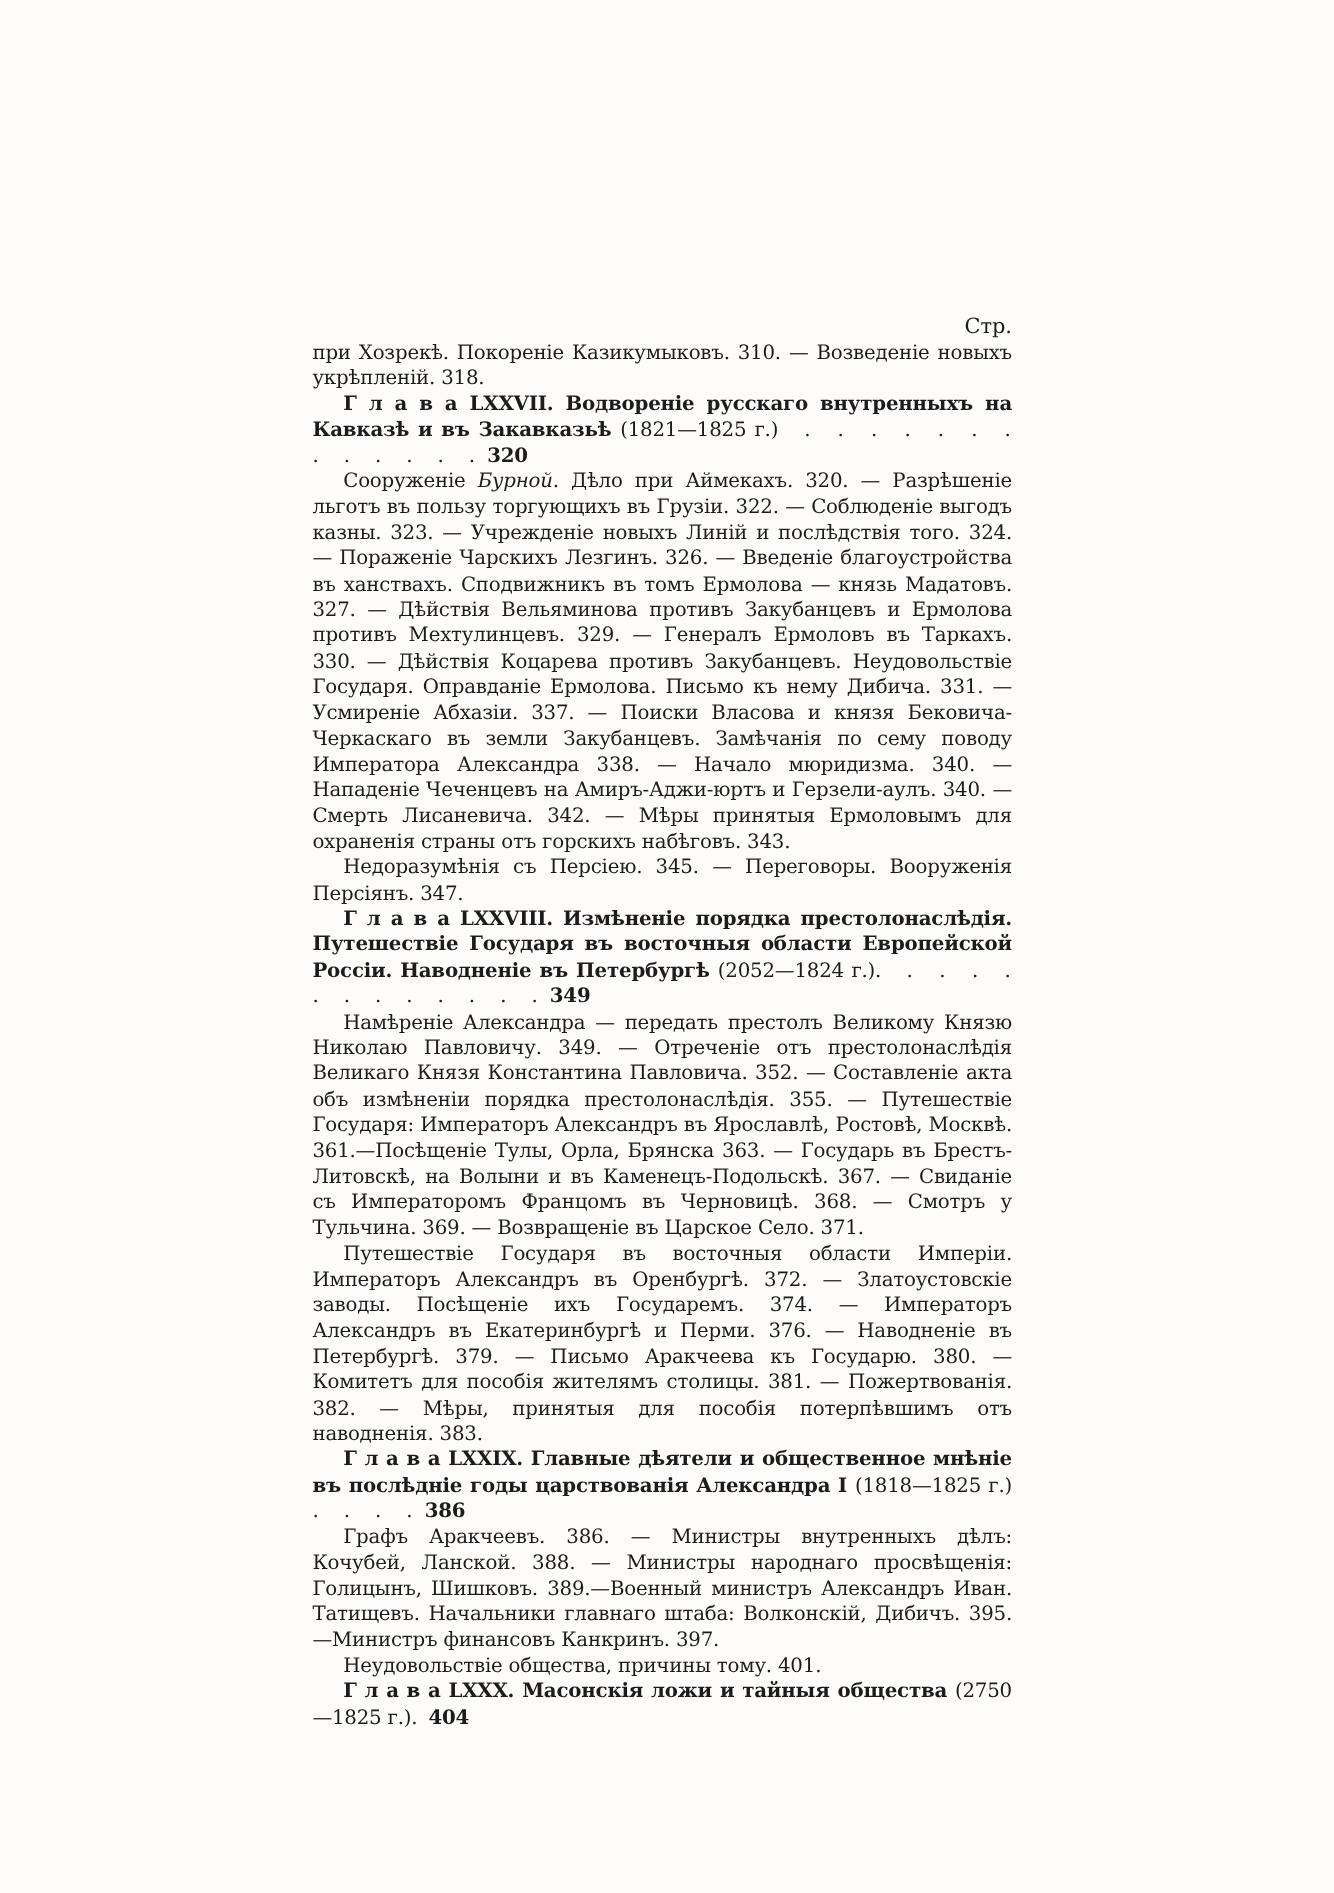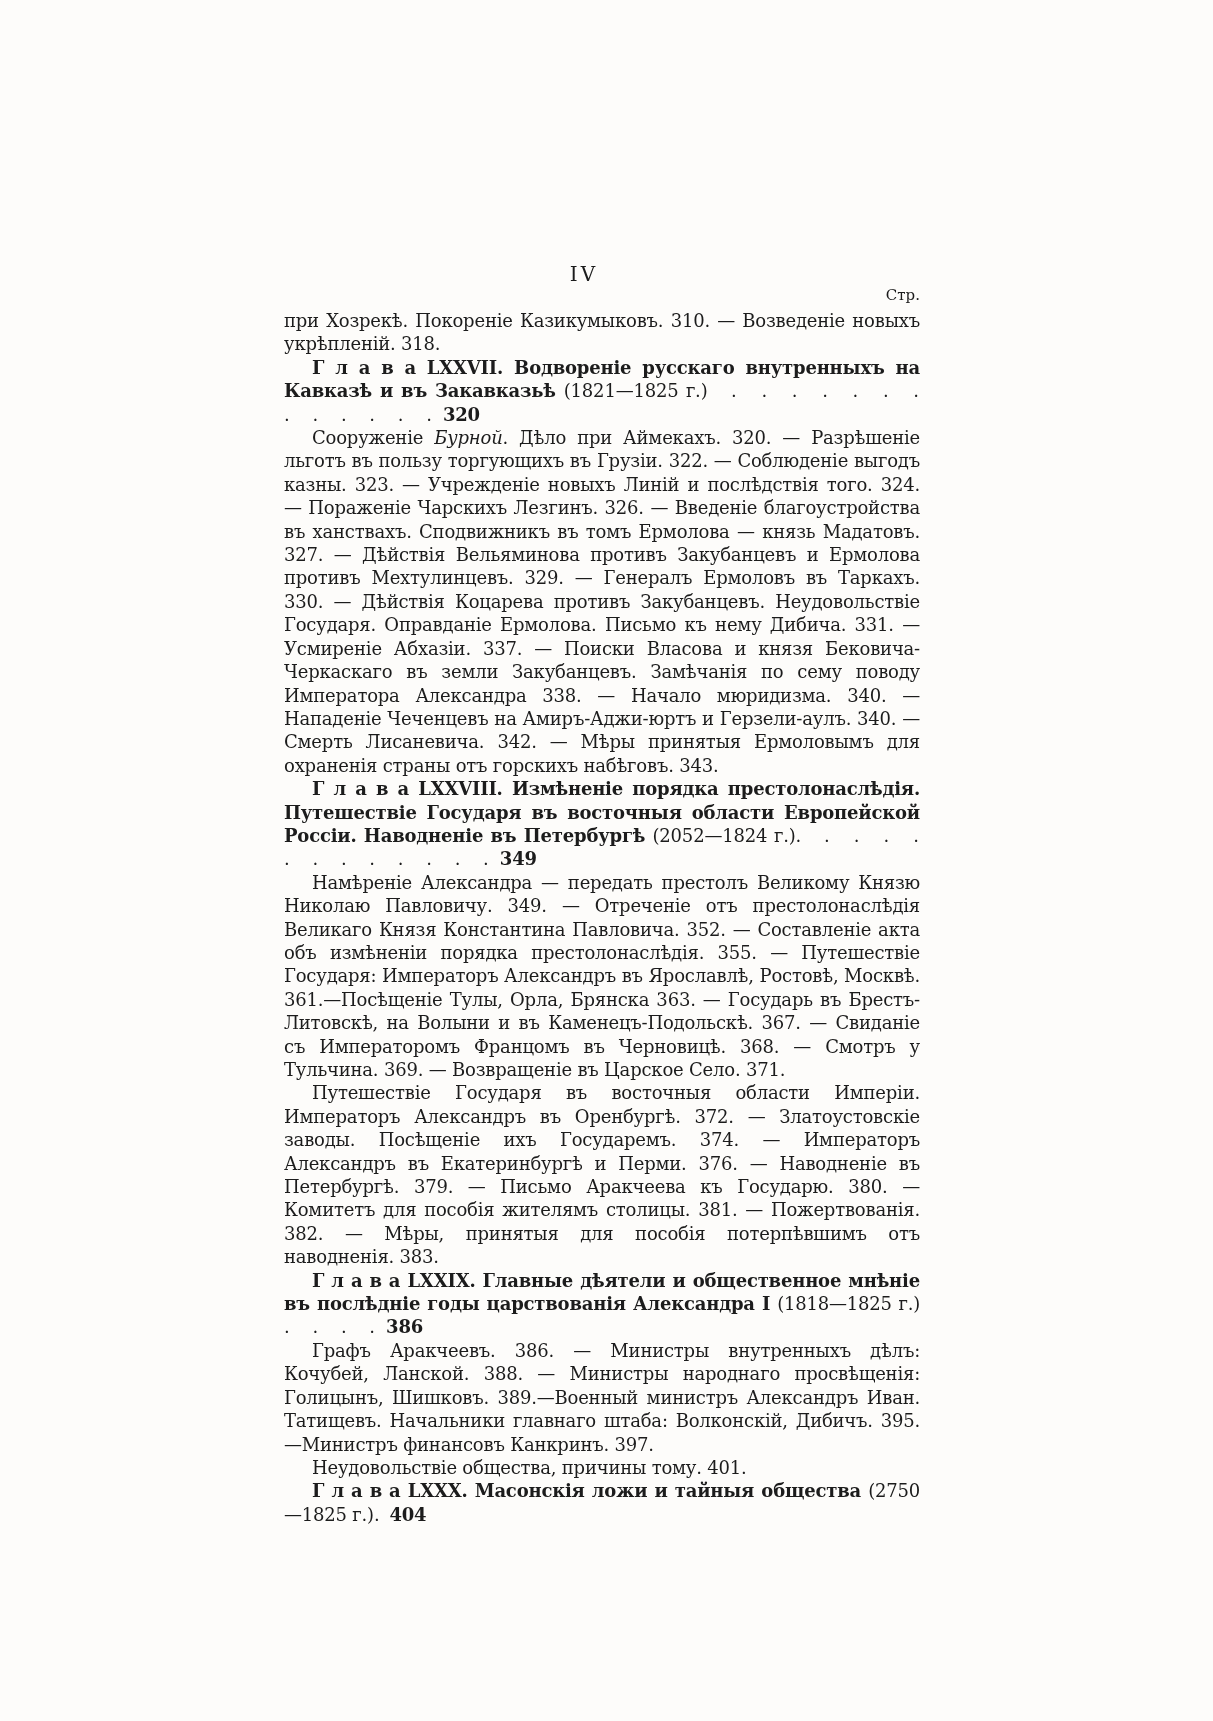--- a/index.html
+++ b/index.html
@@ -21,21 +21,21 @@
     position:absolute;
     top:262px; left:284px; width:600px;
     text-align:center;
     font-size:20px;
     letter-spacing:3px;
   }
   .col-label{
     position:absolute;
     top:286px; left:284px; width:636px;
     text-align:right;
-    font-size:15px;
+    font-size:19px;
   }
   .toc{
     position:absolute;
     top:309px; left:284px; width:636px;
     font-size:18px;
     line-height:23.4px;
     text-align:justify;
     letter-spacing:-0.2px;
   }
   .toc p{
@@ -56,26 +56,26 @@
   }
   .pagenum{
     font-weight:bold;
     padding-left:10px;
   }
 </style>
 </head>
 <body>
 
 <div class="sheet">
-  <div class="folio">IV</div>
   <div class="col-label">Стр.</div>
   <div class="toc">
       <p class="entry tail"><span class="r">при Хозрекѣ. Покореніе Казикумыковъ. 310. — Возведеніе новыхъ укрѣпленій. 318.</span></p>
       <p class="entry chapter"><span class="b">Г л а в а LXXVII. Водвореніе русскаго внутренныхъ на Кавказѣ и въ Закавказьѣ </span><span class="r">(1821—1825 г.)</span><span class="leader"> . . . . . . . . . . . . .</span><span class="pagenum">320</span></p>
       <p class="entry body"><span class="r">Сооруженіе </span><span class="i">Бурной</span><span class="r">. Дѣло при Аймекахъ. 320. — Разрѣшеніе льготъ въ пользу торгующихъ въ Грузіи. 322. — Соблюденіе выгодъ казны. 323. — Учрежденіе новыхъ Линій и послѣдствія того. 324. — Пораженіе Чарскихъ Лезгинъ. 326. — Введеніе благоустройства въ ханствахъ. Сподвижникъ въ томъ Ермолова — князь Мадатовъ. 327. — Дѣйствія Вельяминова противъ Закубанцевъ и Ермолова противъ Мехтулинцевъ. 329. — Генералъ Ермоловъ въ Таркахъ. 330. — Дѣйствія Коцарева противъ Закубанцевъ. Неудовольствіе Государя. Оправданіе Ермолова. Письмо къ нему Дибича. 331. — Усмиреніе Абхазіи. 337. — Поиски Власова и князя Бековича-Черкаскаго въ земли Закубанцевъ. Замѣчанія по сему поводу Императора Александра 338. — Начало мюридизма. 340. — Нападеніе Чеченцевъ на Амиръ-Аджи-юртъ и Герзели-аулъ. 340. — Смерть Лисаневича. 342. — Мѣры принятыя Ермоловымъ для охраненія страны отъ горскихъ набѣговъ. 343.</span></p>
+      <p class="entry body"><span class="r">Недоразумѣнія съ Персіею. 345. — Переговоры. Вооруженія Персіянъ. 347.</span></p>
       <p class="entry chapter"><span class="b">Г л а в а LXXVIII. Измѣненіе порядка престолонаслѣдія. Путешествіе Государя въ восточныя области Европейской Россіи. Наводненіе въ Петербургѣ </span><span class="r">(2052—1824 г.).</span><span class="leader"> . . . . . . . . . . . .</span><span class="pagenum">349</span></p>
       <p class="entry body"><span class="r">Намѣреніе Александра — передать престолъ Великому Князю Николаю Павловичу. 349. — Отреченіе отъ престолонаслѣдія Великаго Князя Константина Павловича. 352. — Составленіе акта объ измѣненіи порядка престолонаслѣдія. 355. — Путешествіе Государя: Императоръ Александръ въ Ярославлѣ, Ростовѣ, Москвѣ. 361.—Посѣщеніе Тулы, Орла, Брянска 363. — Государь въ Брестъ-Литовскѣ, на Волыни и въ Каменецъ-Подольскѣ. 367. — Свиданіе съ Императоромъ Францомъ въ Черновицѣ. 368. — Смотръ у Тульчина. 369. — Возвращеніе въ Царское Село. 371.</span></p>
       <p class="entry body"><span class="r">Путешествіе Государя въ восточныя области Имперіи. Императоръ Александръ въ Оренбургѣ. 372. — Златоустовскіе заводы. Посѣщеніе ихъ Государемъ. 374. — Императоръ Александръ въ Екатеринбургѣ и Перми. 376. — Наводненіе въ Петербургѣ. 379. — Письмо Аракчеева къ Государю. 380. — Комитетъ для пособія жителямъ столицы. 381. — Пожертвованія. 382. — Мѣры, принятыя для пособія потерпѣвшимъ отъ наводненія. 383.</span></p>
       <p class="entry chapter"><span class="b">Г л а в а LXXIX. Главные дѣятели и общественное мнѣніе въ послѣдніе годы царствованія Александра I </span><span class="r">(1818—1825 г.)</span><span class="leader"> . . . .</span><span class="pagenum">386</span></p>
       <p class="entry body"><span class="r">Графъ Аракчеевъ. 386. — Министры внутренныхъ дѣлъ: Кочубей, Ланской. 388. — Министры народнаго просвѣщенія: Голицынъ, Шишковъ. 389.—Военный министръ Александръ Иван. Татищевъ. Начальники главнаго штаба: Волконскій, Дибичъ. 395.—Министръ финансовъ Канкринъ. 397.</span></p>
       <p class="entry body"><span class="r">Неудовольствіе общества, причины тому. 401.</span></p>
       <p class="entry chapter"><span class="b">Г л а в а LXXX. Масонскія ложи и тайныя общества </span><span class="r">(2750—1825 г.).</span><span class="pagenum">404</span></p>
     </div>
 </div>
 

